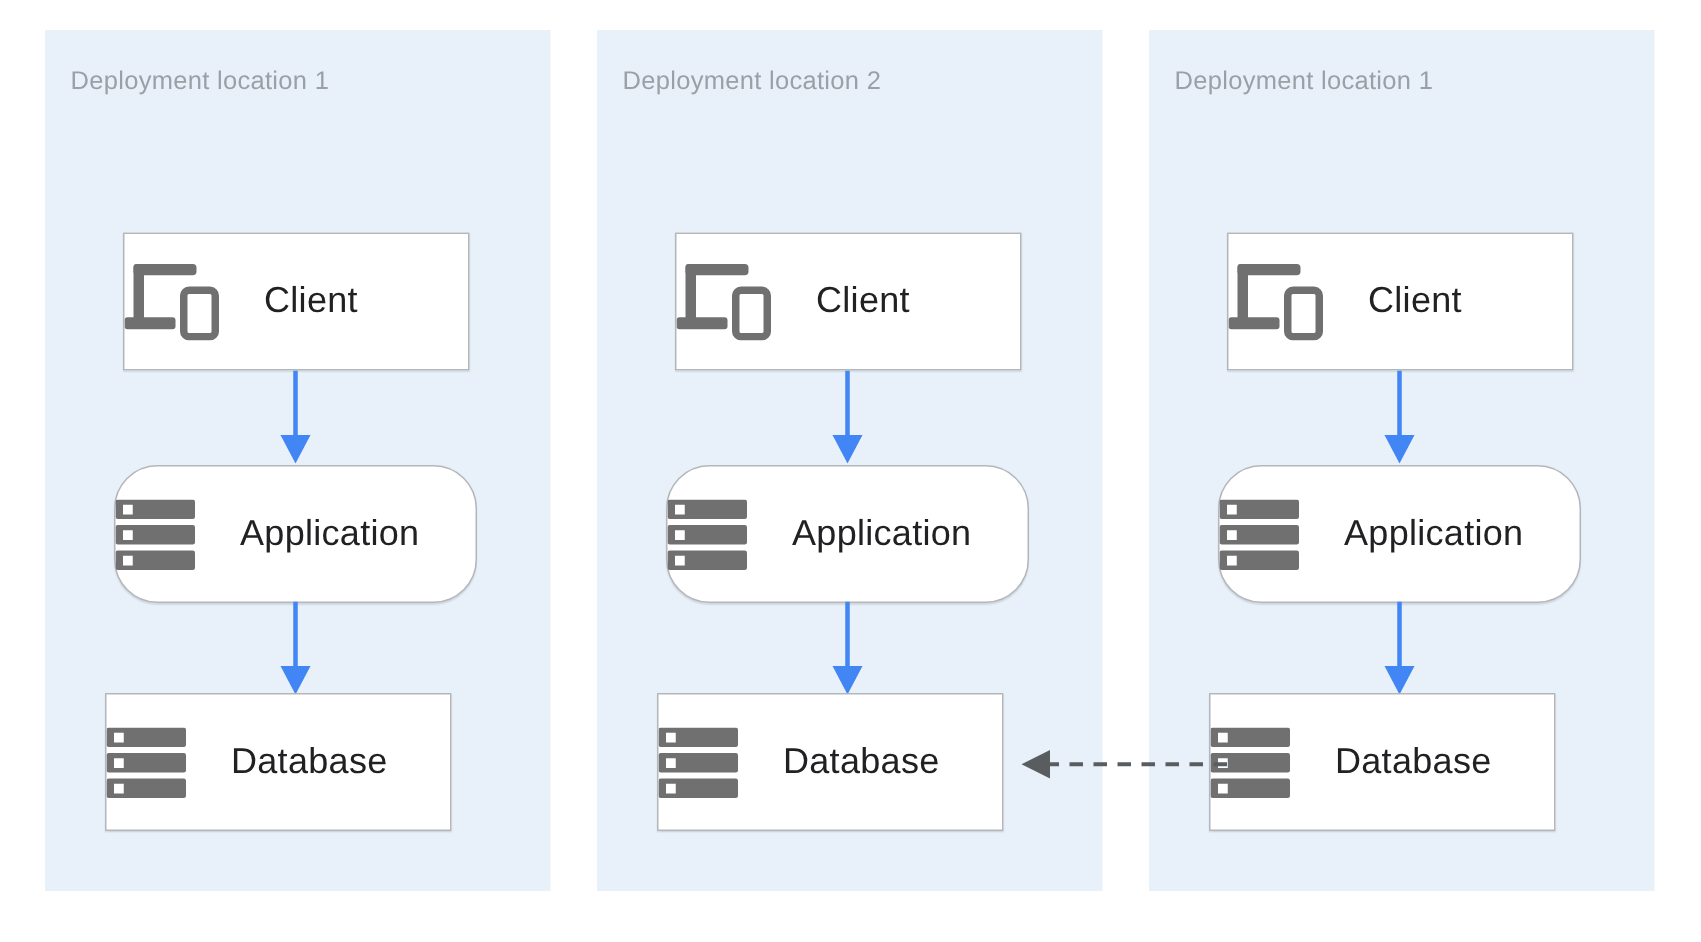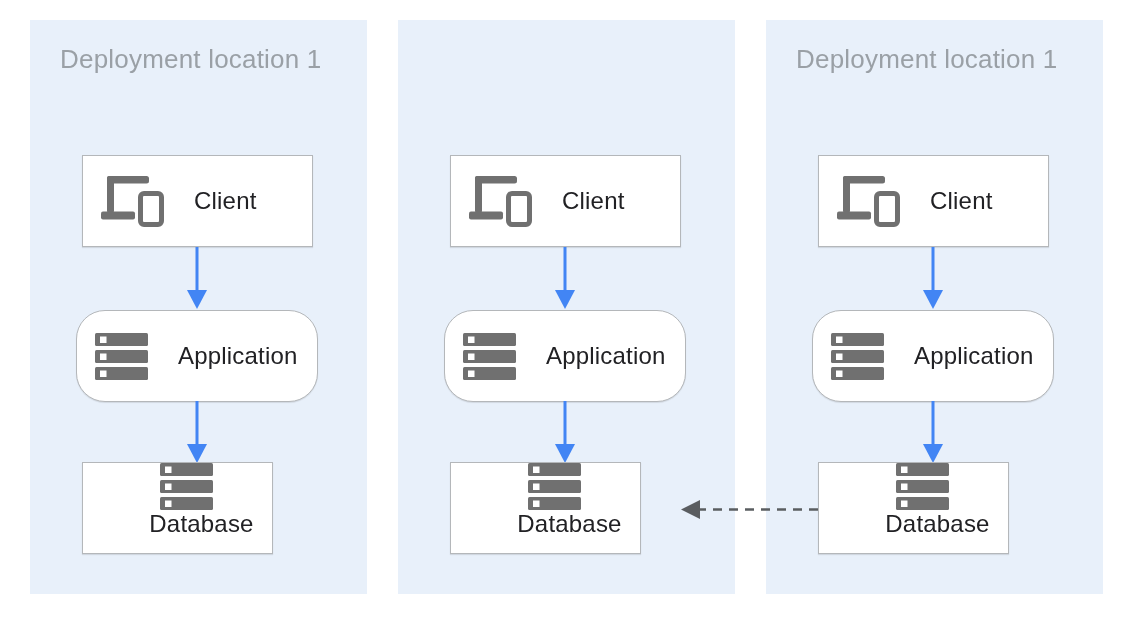--- a/index.html
+++ b/index.html
@@ -19,34 +19,34 @@
 
   .panel{
     position:absolute;top:20px;width:337px;height:574px;
     background:var(--panel-bg);
   }
   .p1{left:30px}
   .p2{left:398px}
   .p3{left:766px}
 
   .panel-title{
-    position:absolute;left:30px;top:23px;
-    font-size:26px;line-height:1.3;color:var(--title-gray);
+    position:absolute;left:17px;top:23px;
+    font-size:17px;line-height:1.3;color:var(--title-gray);
     letter-spacing:0.2px;white-space:nowrap;
   }
 
   .node{
     position:absolute;height:92px;background:var(--box-bg);
     border:1px solid var(--box-border);
     box-shadow:0 1px 1px rgba(0,0,0,0.10);
-    display:flex;align-items:center;padding-left:18px;
+    display:flex;align-items:center;
   }
   .node-client{top:135px;left:52px;width:231px;}
   .node-app{top:290px;left:46px;width:242px;border-radius:29px;}
-  .node-db{top:442px;left:52px;width:191px;flex-direction:column;}
+  .node-db{top:442px;left:40px;width:231px;}
 
   .icon{display:flex;align-items:center;justify-content:center;flex:0 0 auto;}
   .icon-fill{fill:var(--icon-gray);}
   .phone{fill:#fff;stroke:var(--icon-gray);stroke-width:5;}
 
   .label{
     margin-left:30px;font-size:24px;color:var(--label-color);
     letter-spacing:0.2px;white-space:nowrap;
   }
 
@@ -121,20 +121,21 @@
           <rect x="5" y="20.5" width="6.5" height="6.5"></rect>
           <rect x="5" y="37.5" width="6.5" height="6.5"></rect>
         </g>
       </svg>
     </span>
     <span class="label">Database</span>
   </div>
 </section>
 
 <section class="panel p2">
+  <div class="panel-title">Deployment location 2</div>
 
   <div class="node node-client">
     <span class="icon">
       <svg viewBox="0 0 63 51" width="63" height="51" aria-hidden="true">
         <g class="icon-fill">
           <rect x="6" y="0" width="42" height="7.5" rx="2.5"></rect>
           <rect x="6" y="0" width="7" height="37" rx="2"></rect>
           <rect x="0" y="35.5" width="34" height="8" rx="2"></rect>
         </g>
         <rect class="phone" x="39.5" y="17.5" width="21" height="31" rx="3.5"></rect>

